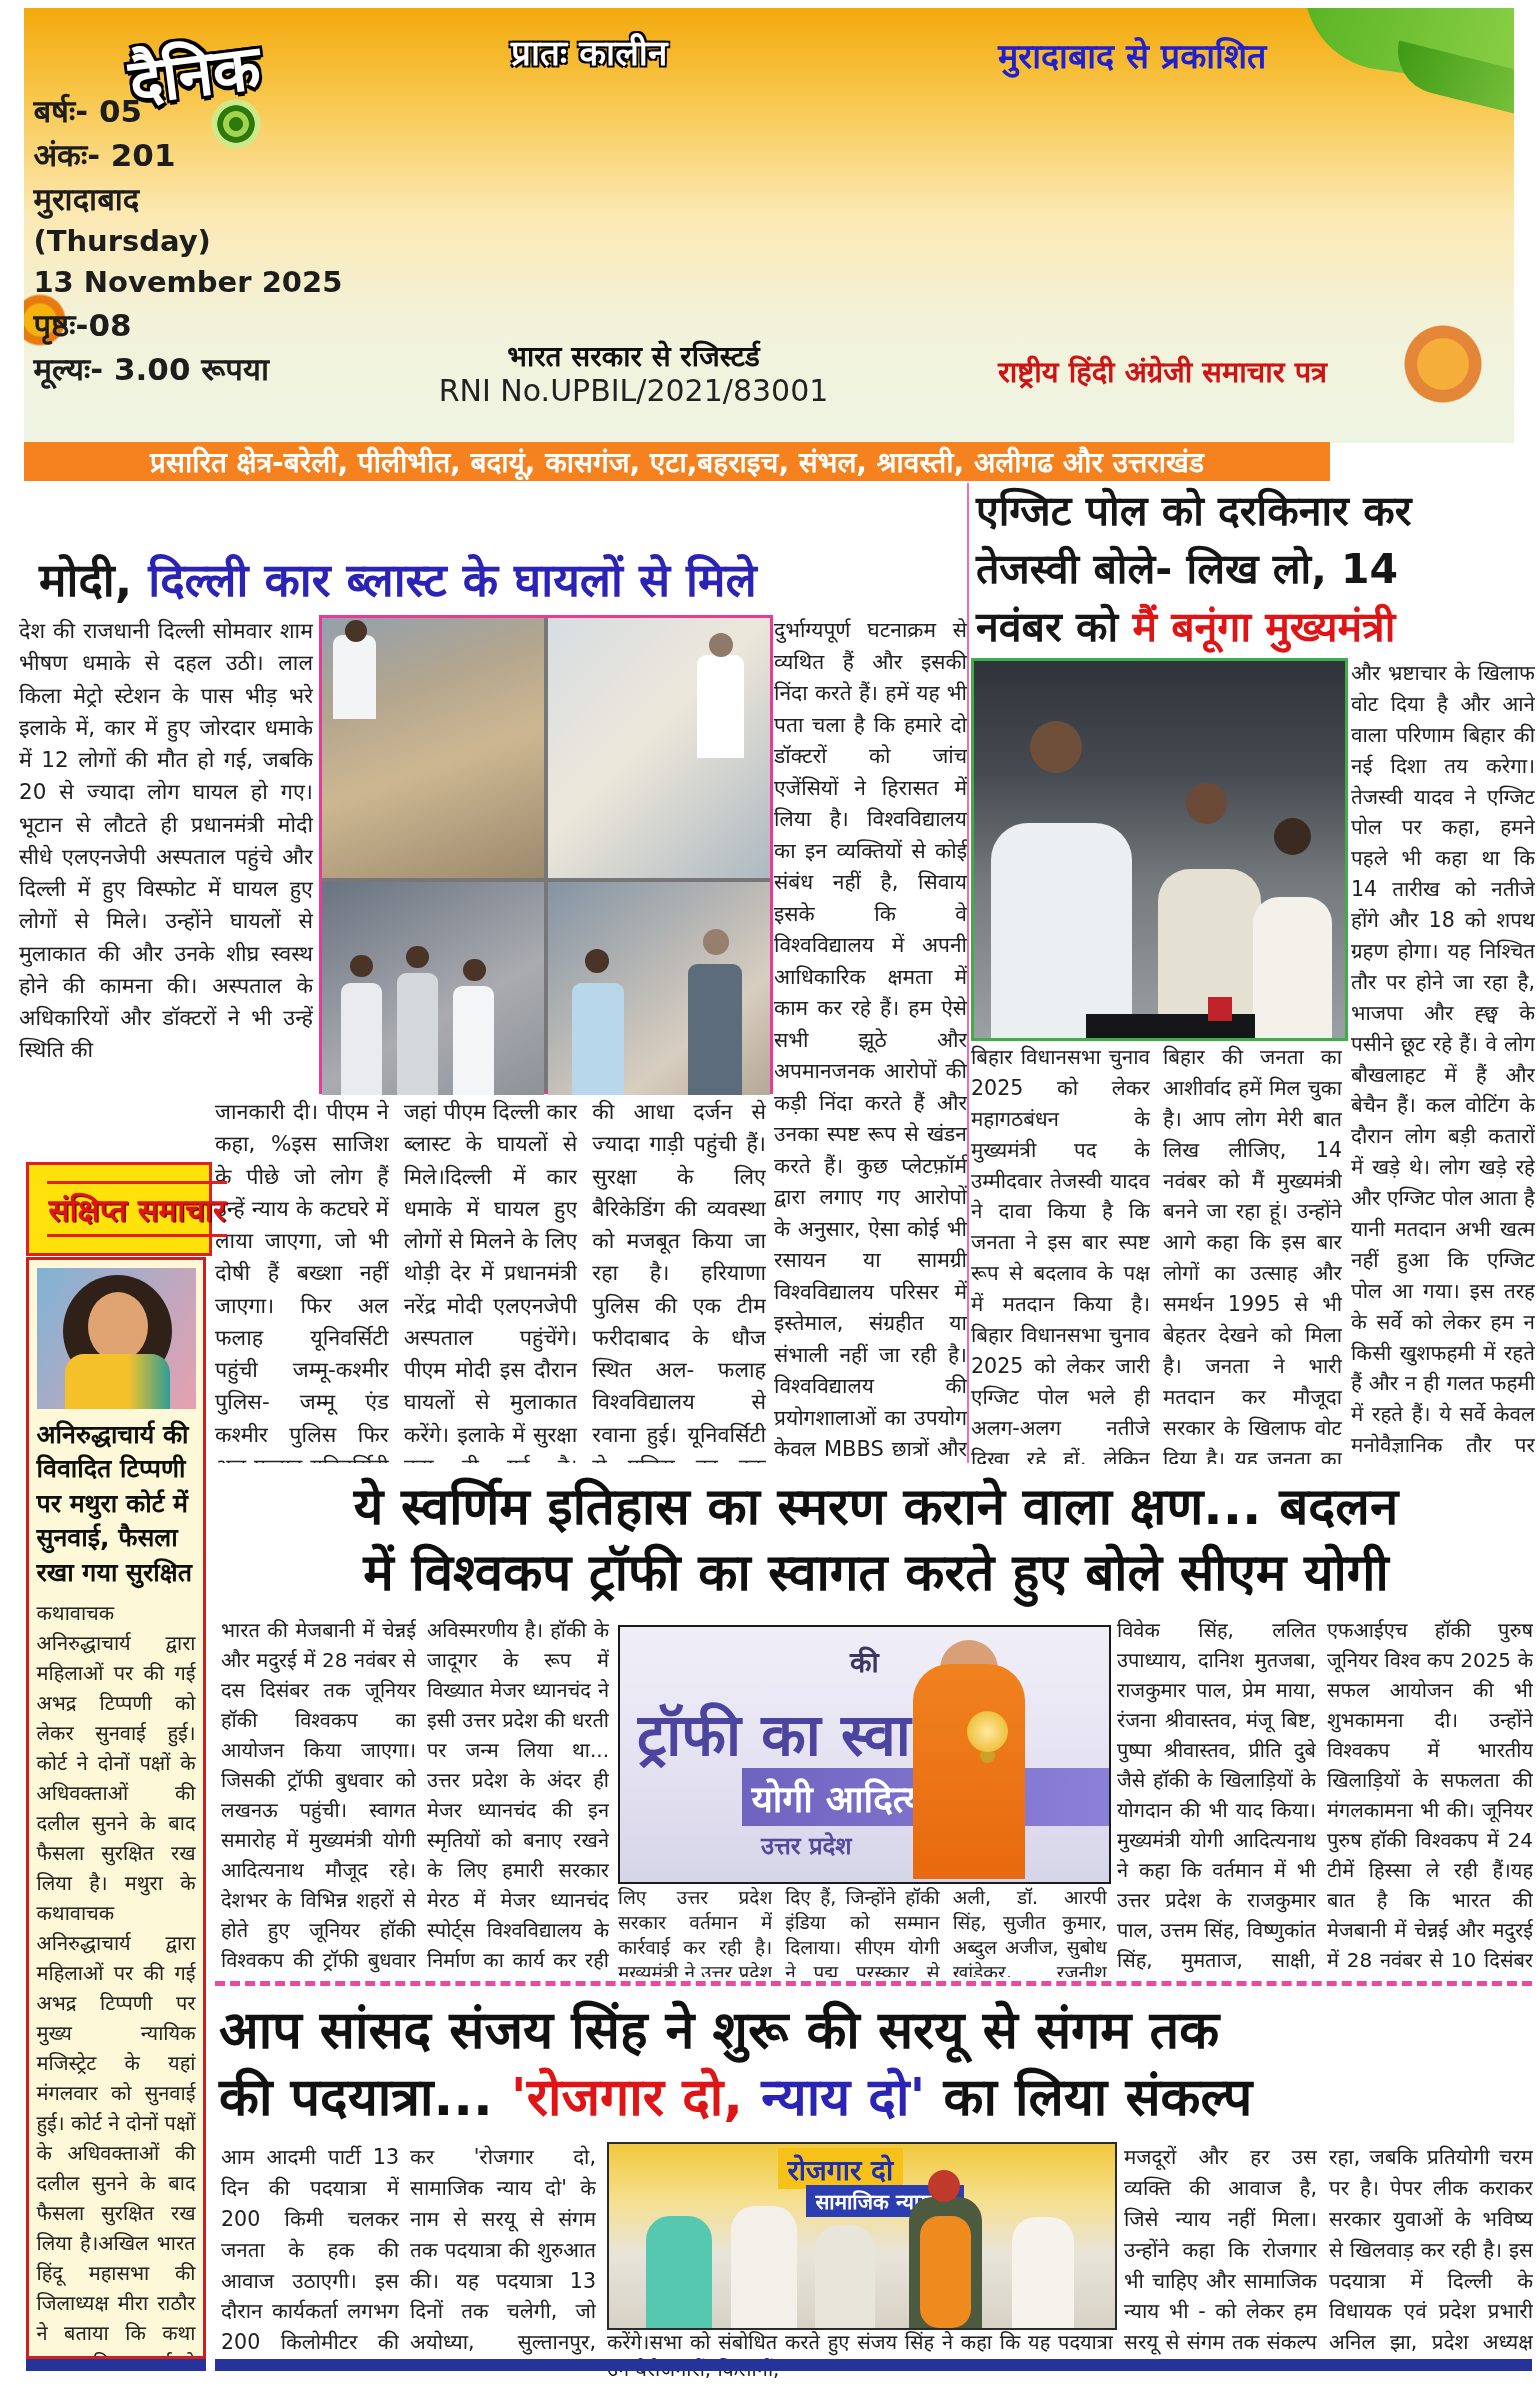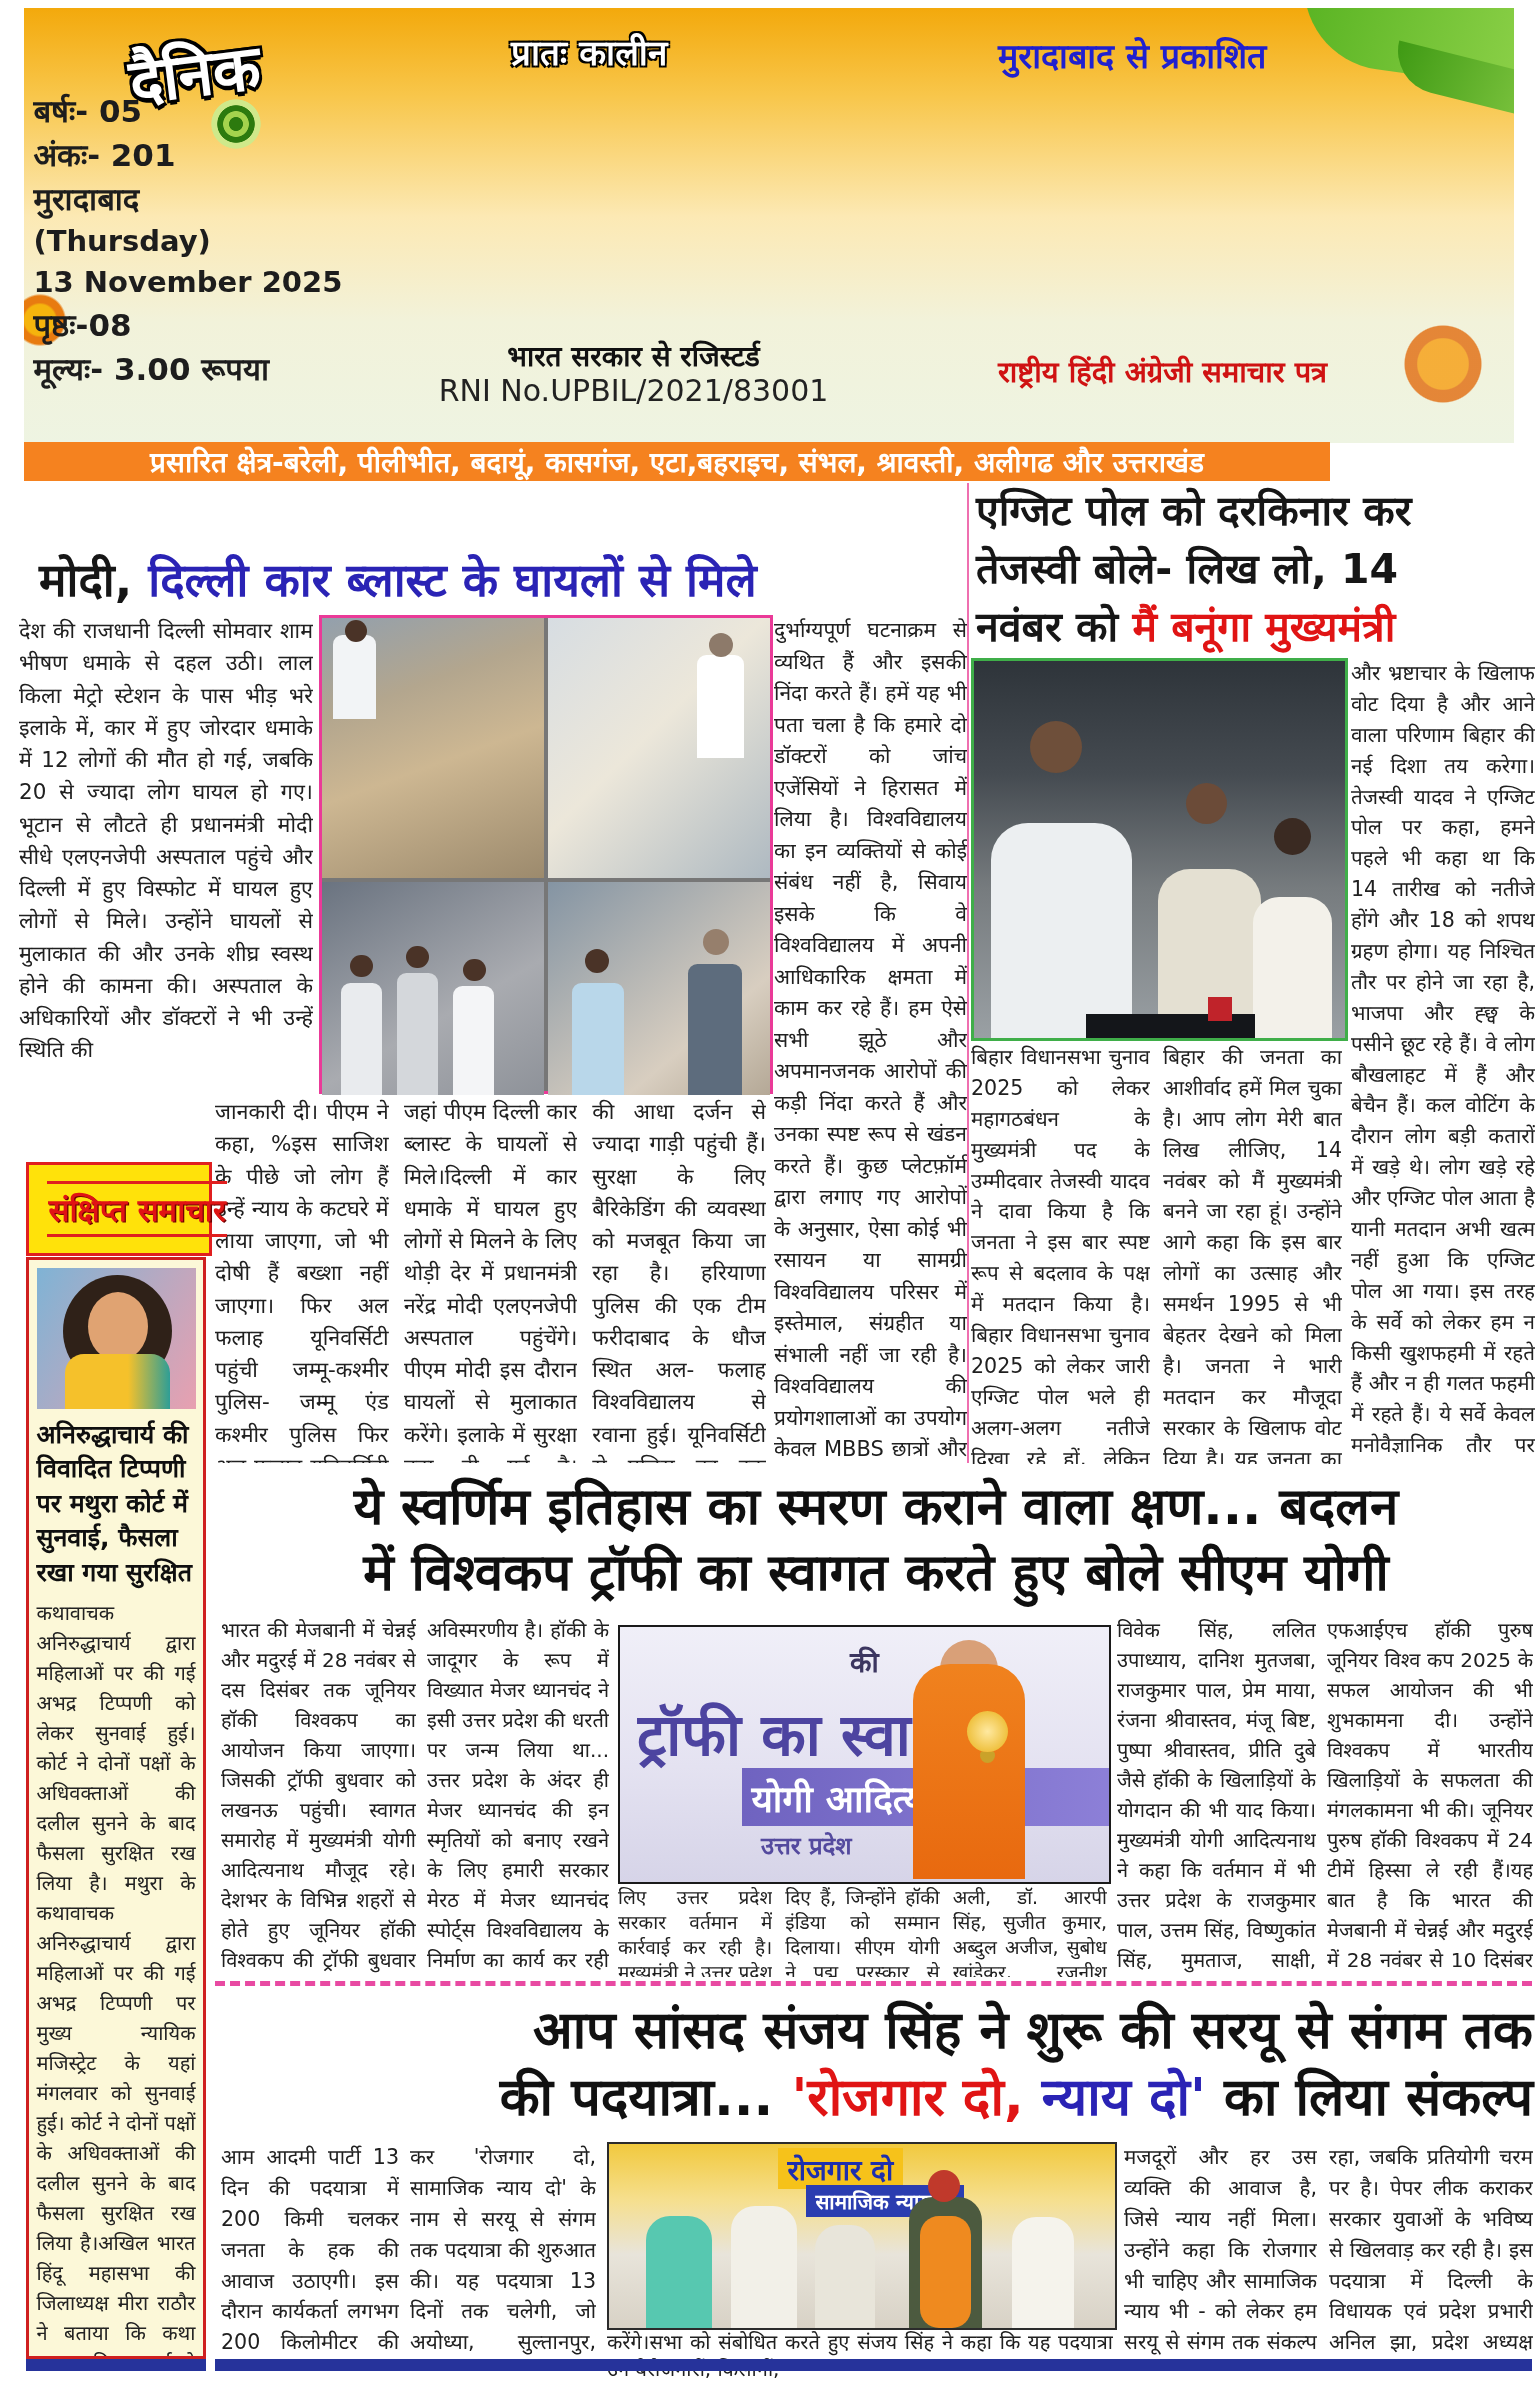--- a/index.html
+++ b/index.html
@@ -103,21 +103,21 @@
   .h-yogi2{top:1535px;}
   .ycol{top:1615px;height:362px;font-size:20px;}
   .ycol1{left:221px;width:195px;}
   .ycol2{left:427px;width:182px;}
   .ycol4{left:1117px;width:199px;}
   .ycol5{left:1327px;width:206px;}
   .yunder{left:618px;top:1885px;width:489px;height:92px;display:flex;gap:13px;}
   .yunder .col{flex:1;font-size:19px;line-height:1.32;}
   
   .dash{left:215px;top:1981px;width:1317px;height:0;border-top:5.6px dashed #e84aa2;}
-  .h-san{left:219px;top:1992px;width:1314px;text-align:right;font-size:52px;font-weight:900;color:#111;white-space:nowrap;}
+  .h-san{left:219px;top:1992px;width:1314px;text-align:left;font-size:52px;font-weight:900;color:#111;white-space:nowrap;}
   .h-san2{top:2059px;}
   .scol{top:2142px;height:215px;font-size:20.6px;}
   .scol1{left:221px;width:178px;}
   .scol2{left:410px;width:186px;}
   .scol3{left:1124px;width:193px;}
   .scol4{left:1329px;width:204px;}
   .bluebar1{left:26px;top:2359px;width:180px;height:12px;background:#26339b;}
   .bluebar2{left:215px;top:2359px;width:1317px;height:12px;background:#26339b;}
 </style>
 </head>

